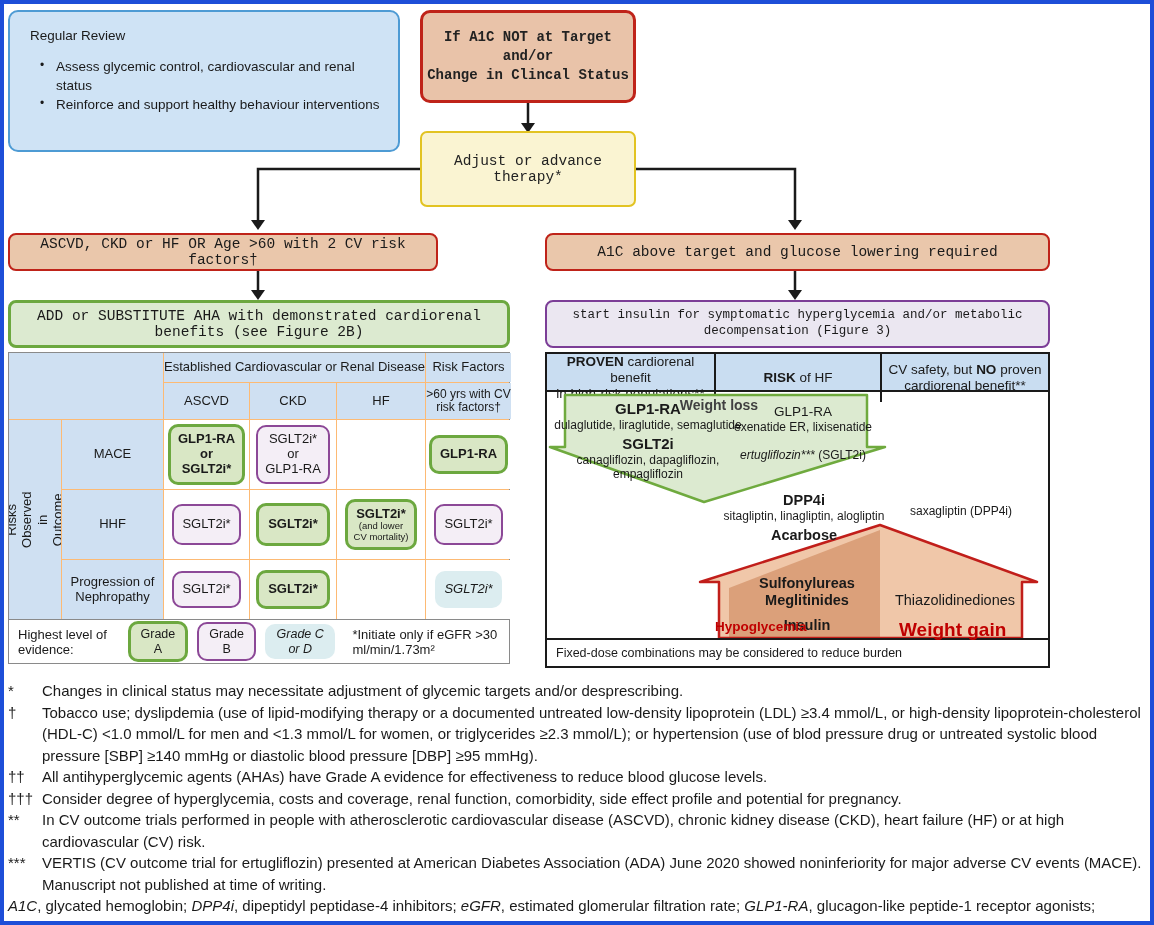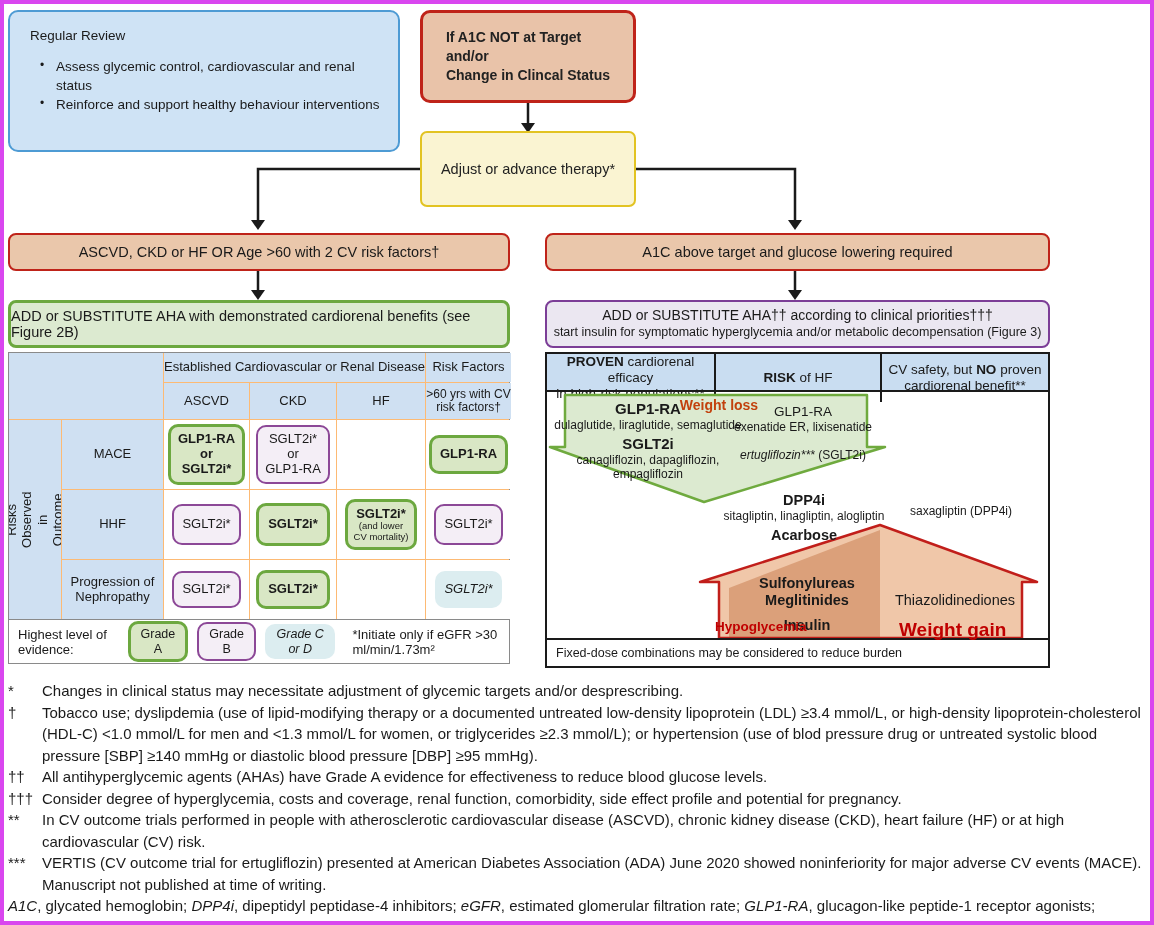--- a/index.html
+++ b/index.html
@@ -1,21 +1,21 @@
 <!DOCTYPE html>
 <html><head>
 <meta charset="utf-8">
 <style>
   html,body{margin:0;padding:0;background:#fff;}
   *{box-sizing:border-box;}
   body{font-family:"Liberation Sans","DejaVu Sans",sans-serif;color:#1a1a1a;}
-  #canvas{position:relative;width:1154px;height:925px;background:#fff;border:4px solid #d946ef;overflow:hidden;}
+  #canvas{position:relative;width:1154px;height:925px;background:#fff;border:4px solid #1d4ed8;overflow:hidden;}
   .abs{position:absolute;}
   .pre{white-space:pre-line;}
-  .center{display:flex;align-items:center;justify-content:center;text-align:left;}
+  .center{display:flex;align-items:center;justify-content:center;text-align:center;font-family:Liberation Mono, monospace;}
 
   
   .box-blue{left:4px;top:6px;width:392px;height:142px;background:#cfe3f5;border:2.5px solid #4e9bd4;border-radius:10px;padding:14px 16px 8px 20px;font-size:13.5px;line-height:1.42;}
   .box-blue ul{margin:12px 0 0 6px;padding:0;list-style:none;}
   .box-blue li{position:relative;padding-left:20px;}
   .box-blue li::before{content:"•";position:absolute;left:4px;top:0;font-size:12px;}
   .box-orange-top{left:416px;top:6px;width:216px;height:93px;background:#e9c3a9;border:3px solid #bf2319;border-radius:10px;font-size:14px;font-weight:bold;color:#222;line-height:1.35;}
   .box-yellow{left:416px;top:127px;width:216px;height:76px;background:#faf4d2;border:2.5px solid #e2c322;border-radius:7px;font-size:14.5px;color:#222;}
 
   
@@ -49,21 +49,21 @@
   .rp-head{display:grid;grid-template-columns:169px 166px 166px;height:38px;border-bottom:2px solid #1a1a1a;background:#c9ddf1;}
   .rp-hcell{display:flex;align-items:center;justify-content:center;text-align:center;font-size:13.5px;line-height:1.18;border-right:2px solid #1a1a1a;white-space:pre-line;padding:0 2px;}
   .rp-hcell:last-child{border-right:none;}
   #rp-mid{position:relative;width:501px;height:246px;}
   #rp-mid svg{position:absolute;left:0;top:0;}
   .ov{position:absolute;text-align:center;line-height:1.18;}
   .cx{transform:translateX(-50%);}
   .b{font-weight:bold;}
   .i{font-style:italic;}
   .red{color:#c00000;}
-  .green-txt{color:#c2410c;text-align:right;}
+  .green-txt{color:#404040;text-align:right;}
   #rp-foot{height:28px;border-top:2px solid #1a1a1a;display:flex;align-items:center;padding-left:9px;font-size:12.5px;}
 
   
   #footnotes{left:4px;top:676px;width:1138px;font-size:15px;line-height:21.5px;}
   .fn{display:flex;}
   .fn .mk{width:34px;flex:none;}
   .fn .tx{flex:1;}
   #abbr{padding-left:34px;text-indent:-34px;margin-top:0;}
 </style>
 </head>
@@ -94,21 +94,21 @@
       <li>Assess glycemic control, cardiovascular and renal status</li>
       <li>Reinforce and support healthy behaviour interventions</li>
     </ul>
   </div>
 
   <div class="abs box-orange-top center pre">If A1C NOT at Target
 and/or
 Change in Clincal Status</div>
   <div class="abs box-yellow center">Adjust or advance therapy*</div>
 
-  <div class="abs banner banner-orange center" style="left:4px;top:229px;width:502px;">ASCVD, CKD or HF OR Age &gt;60 with 2 CV risk factors†</div>
+  <div class="abs banner banner-orange center" style="left:4px;top:229px;width:430px;">ASCVD, CKD or HF OR Age &gt;60 with 2 CV risk factors†</div>
   <div class="abs banner banner-green center" style="left:4px;top:296px;width:502px;">ADD or SUBSTITUTE AHA with demonstrated cardiorenal benefits (see Figure 2B)</div>
 
   <div class="abs" id="left-table">
     <div class="lt-grid">
       <div class="cell blue" style="grid-column:1/3;grid-row:1/3;"></div>
       <div class="cell blue fs13" style="grid-column:3/6;grid-row:1;">Established Cardiovascular or Renal Disease</div>
       <div class="cell blue fs13" style="grid-column:6;grid-row:1;">Risk Factors</div>
       <div class="cell blue fs13" style="grid-column:3;grid-row:2;">ASCVD</div>
       <div class="cell blue fs13" style="grid-column:4;grid-row:2;">CKD</div>
       <div class="cell blue fs13" style="grid-column:5;grid-row:2;">HF</div>
@@ -173,27 +173,26 @@
       <span>Highest level of evidence:</span>
       <span class="pill green" style="font-weight:normal;">Grade A</span>
       <span class="pill purple">Grade B</span>
       <span class="pill cyan">Grade C or D</span>
       <span class="note">*Initiate only if eGFR &gt;30 ml/min/1.73m²</span>
     </div>
   </div>
 
   <div class="abs banner banner-orange center" style="left:541px;top:229px;width:505px;">A1C above target and glucose lowering required</div>
   <div class="abs banner banner-purple center" style="left:541px;top:296px;width:505px;">
-    <div class="l1">ADD or SUBSTITUTE AHA†† according to clinical priorities†††</div>
     <div class="l2">start insulin for symptomatic hyperglycemia and/or metabolic decompensation (Figure 3)</div>
   </div>
 
   <div class="abs" id="right-panel">
     <div class="rp-head">
-      <div class="rp-hcell"><span><b>PROVEN</b><span class="pre"> cardiorenal efficacy
+      <div class="rp-hcell"><span><b>PROVEN</b><span class="pre"> cardiorenal benefit
 in high-risk populations**</span></span></div>
       <div class="rp-hcell"><span><b>RISK</b><span> of HF</span></span></div>
       <div class="rp-hcell"><span><span>CV safety, but </span><b>NO</b><span class="pre"> proven
 cardiorenal benefit**</span></span></div>
     </div>
 
     <div id="rp-mid">
       <svg width="501" height="246" viewBox="0 0 501 246">
         <polygon points="18,3 320,3 320,55 338,55 157,110 3,55 18,55" fill="#dcead0" stroke="#6faa3e" stroke-width="2.5" stroke-linejoin="round"></polygon>
         <polygon points="333,133 490,190 475,190 475,246 172,246 172,190 153,190" fill="#f0c7a9"></polygon>

